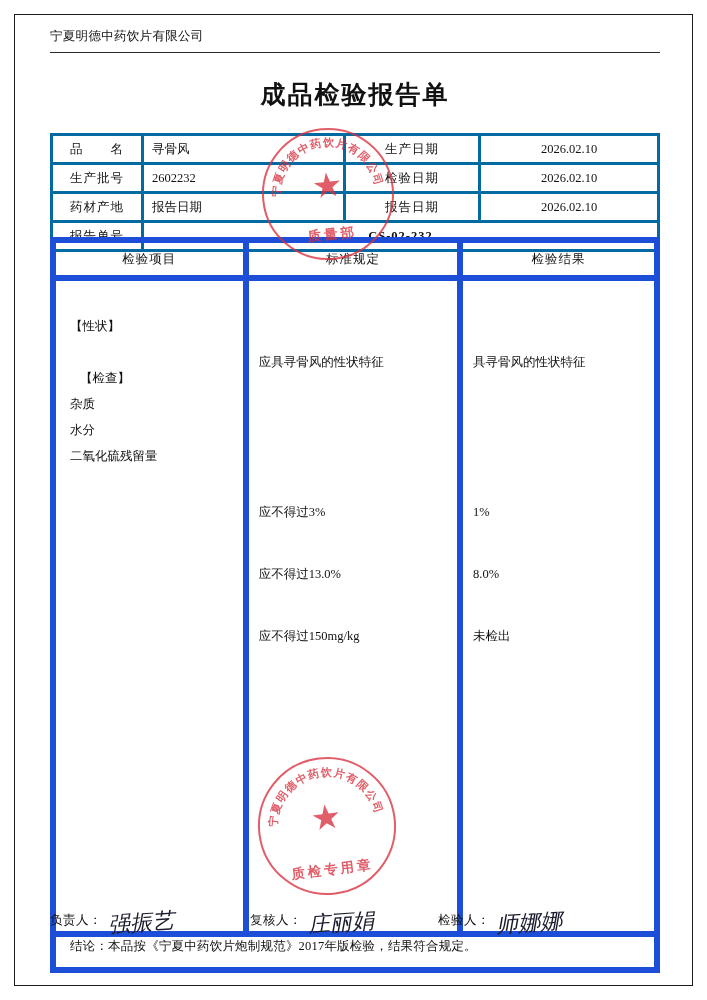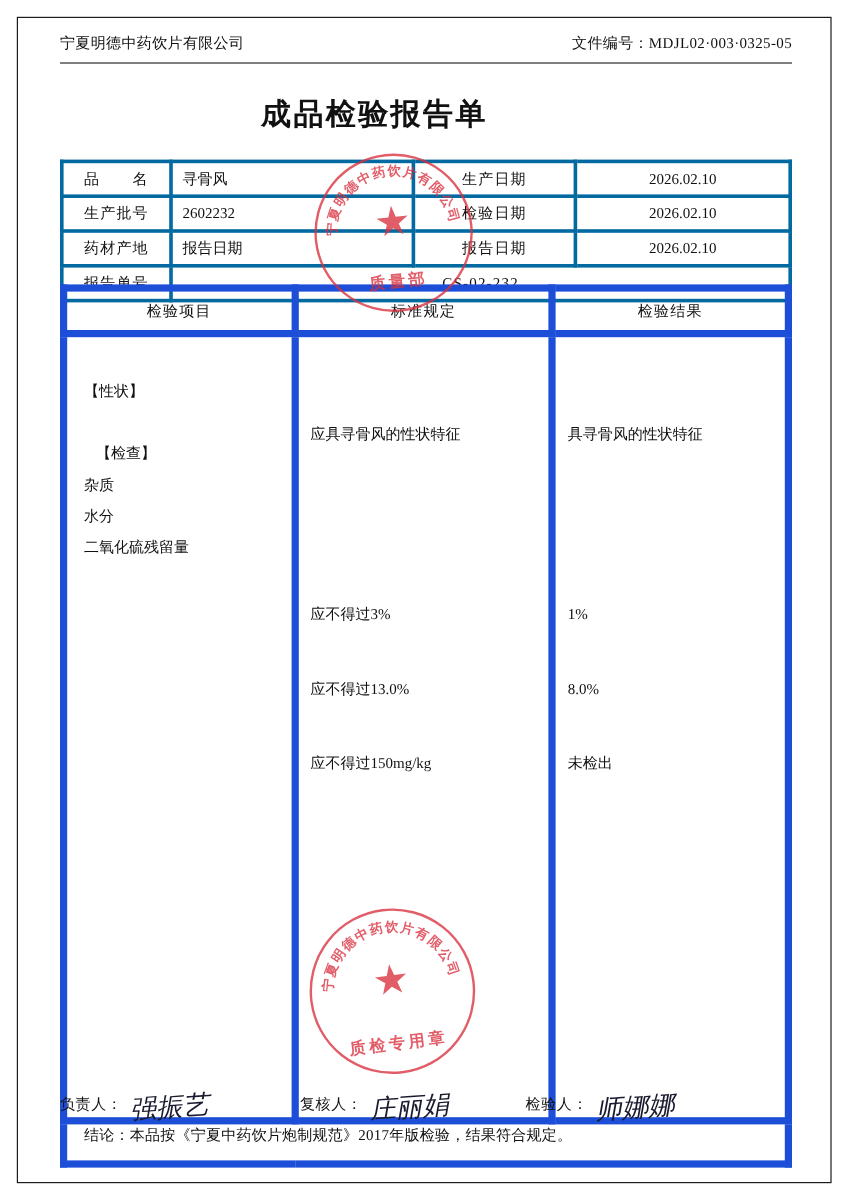--- a/index.html
+++ b/index.html
@@ -53,20 +53,21 @@
   
   .doc-title {
     position: absolute;
     left: 0;
     top: 78px;
     width: 624px;
     text-align: center;
     font-size: 25px;
     font-weight: bold;
     letter-spacing: 2px;
+    padding-left: 43px;
   }
 
   
   .main-table {
     position: absolute;
     left: 50px;
     top: 133px;
     width: 610px;
     border-collapse: collapse;
     font-size: 12.5px;
@@ -98,20 +99,21 @@
     text-align: center;
   }
   .report-no-label {
     width: 72px;
     text-align: center;
     letter-spacing: 1px;
   }
   .report-no-value {
     text-align: center;
     letter-spacing: 1px;
+    font-weight: bold;
   }
 
   
   .result-table {
     position: absolute;
     left: 50px;
     top: 237px;
     width: 610px;
     border-collapse: collapse;
     font-size: 12.5px;
@@ -254,23 +256,20 @@
   }
 </style>
 </head>
 <body>
 
 <div class="page">
   <div class="outer-border"></div>
 
   <div class="header-row">
     <span>宁夏明德中药饮片有限公司</span>
-    <span>
-      <span>文件编号：</span><span>MDJL02·003·0325-05</span>
-    </span>
   </div>
   <div class="header-rule"></div>
 
   <div class="doc-title">成品检验报告单</div>
 
   <table class="main-table">
     <tbody>
       <tr>
         <td class="lbl">品　　名</td>
         <td class="val">寻骨风</td>

